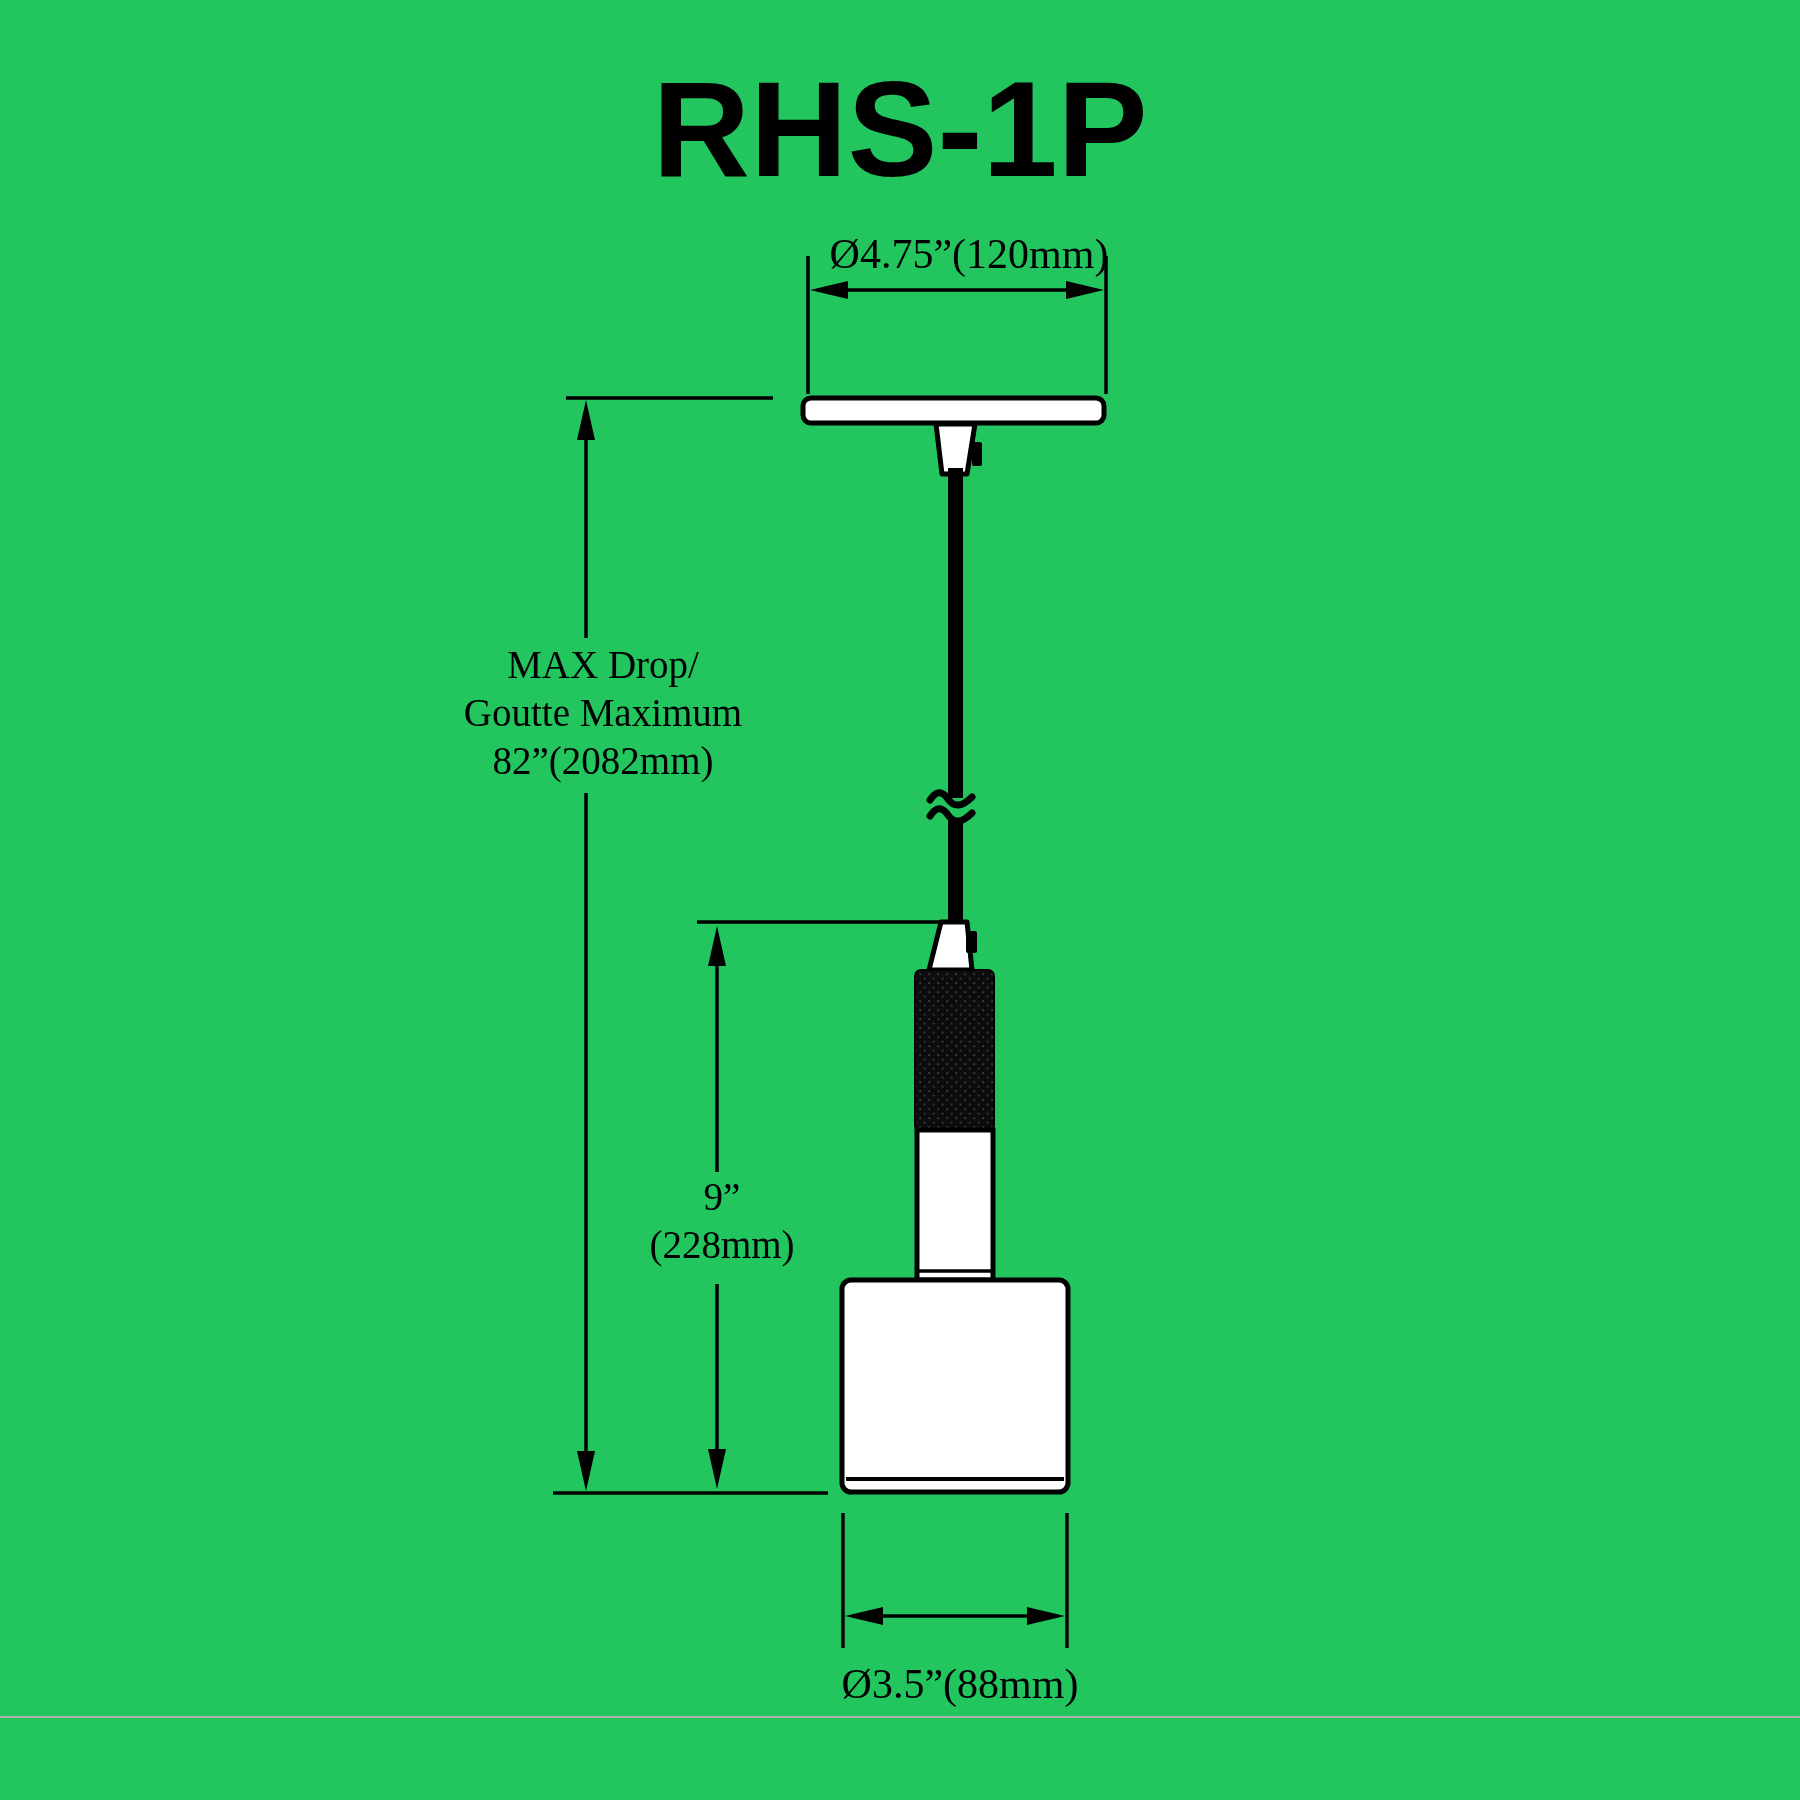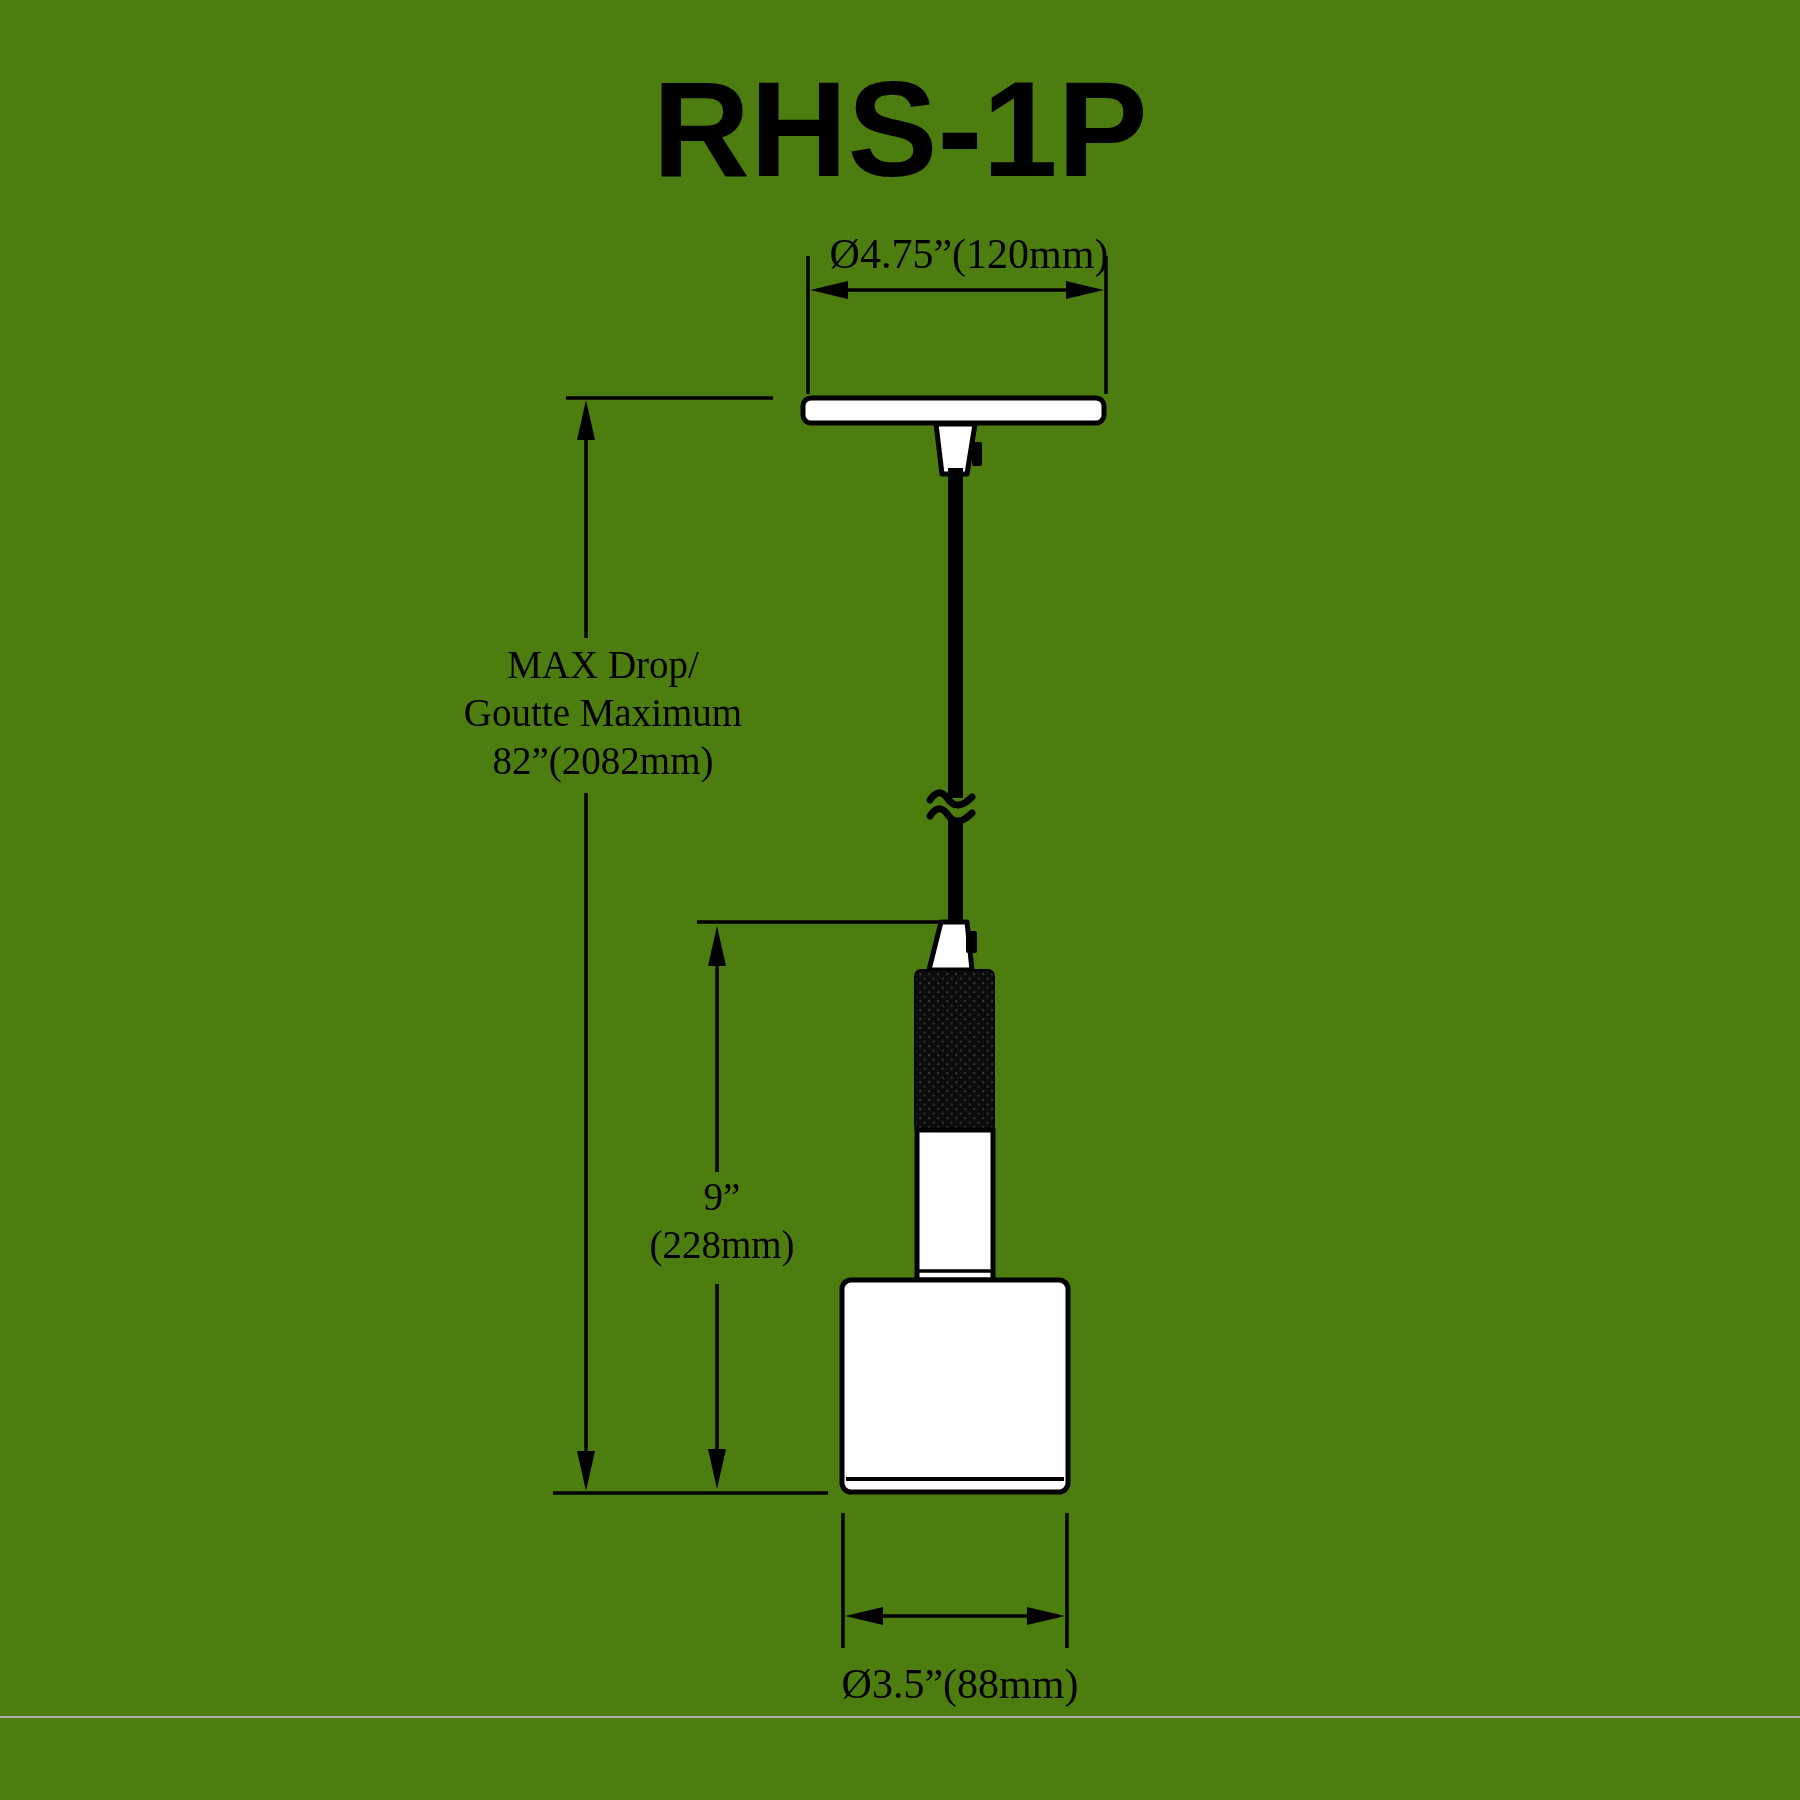--- a/index.html
+++ b/index.html
@@ -4,21 +4,21 @@
 <style>
   html, body {
     margin: 0;
     padding: 0;
     background: #ffffff;
   }
   .canvas {
     position: relative;
     width: 1800px;
     height: 1800px;
-    background: #4d7c0f;
+    background: #22c55e;
     overflow: hidden;
   }
   svg { display: block; }
   .title-text {
     font-family: "Liberation Sans", "DejaVu Sans", sans-serif;
     font-weight: 700;
     font-size: 135px;
     fill: #000000;
   }
   .dim-text {

